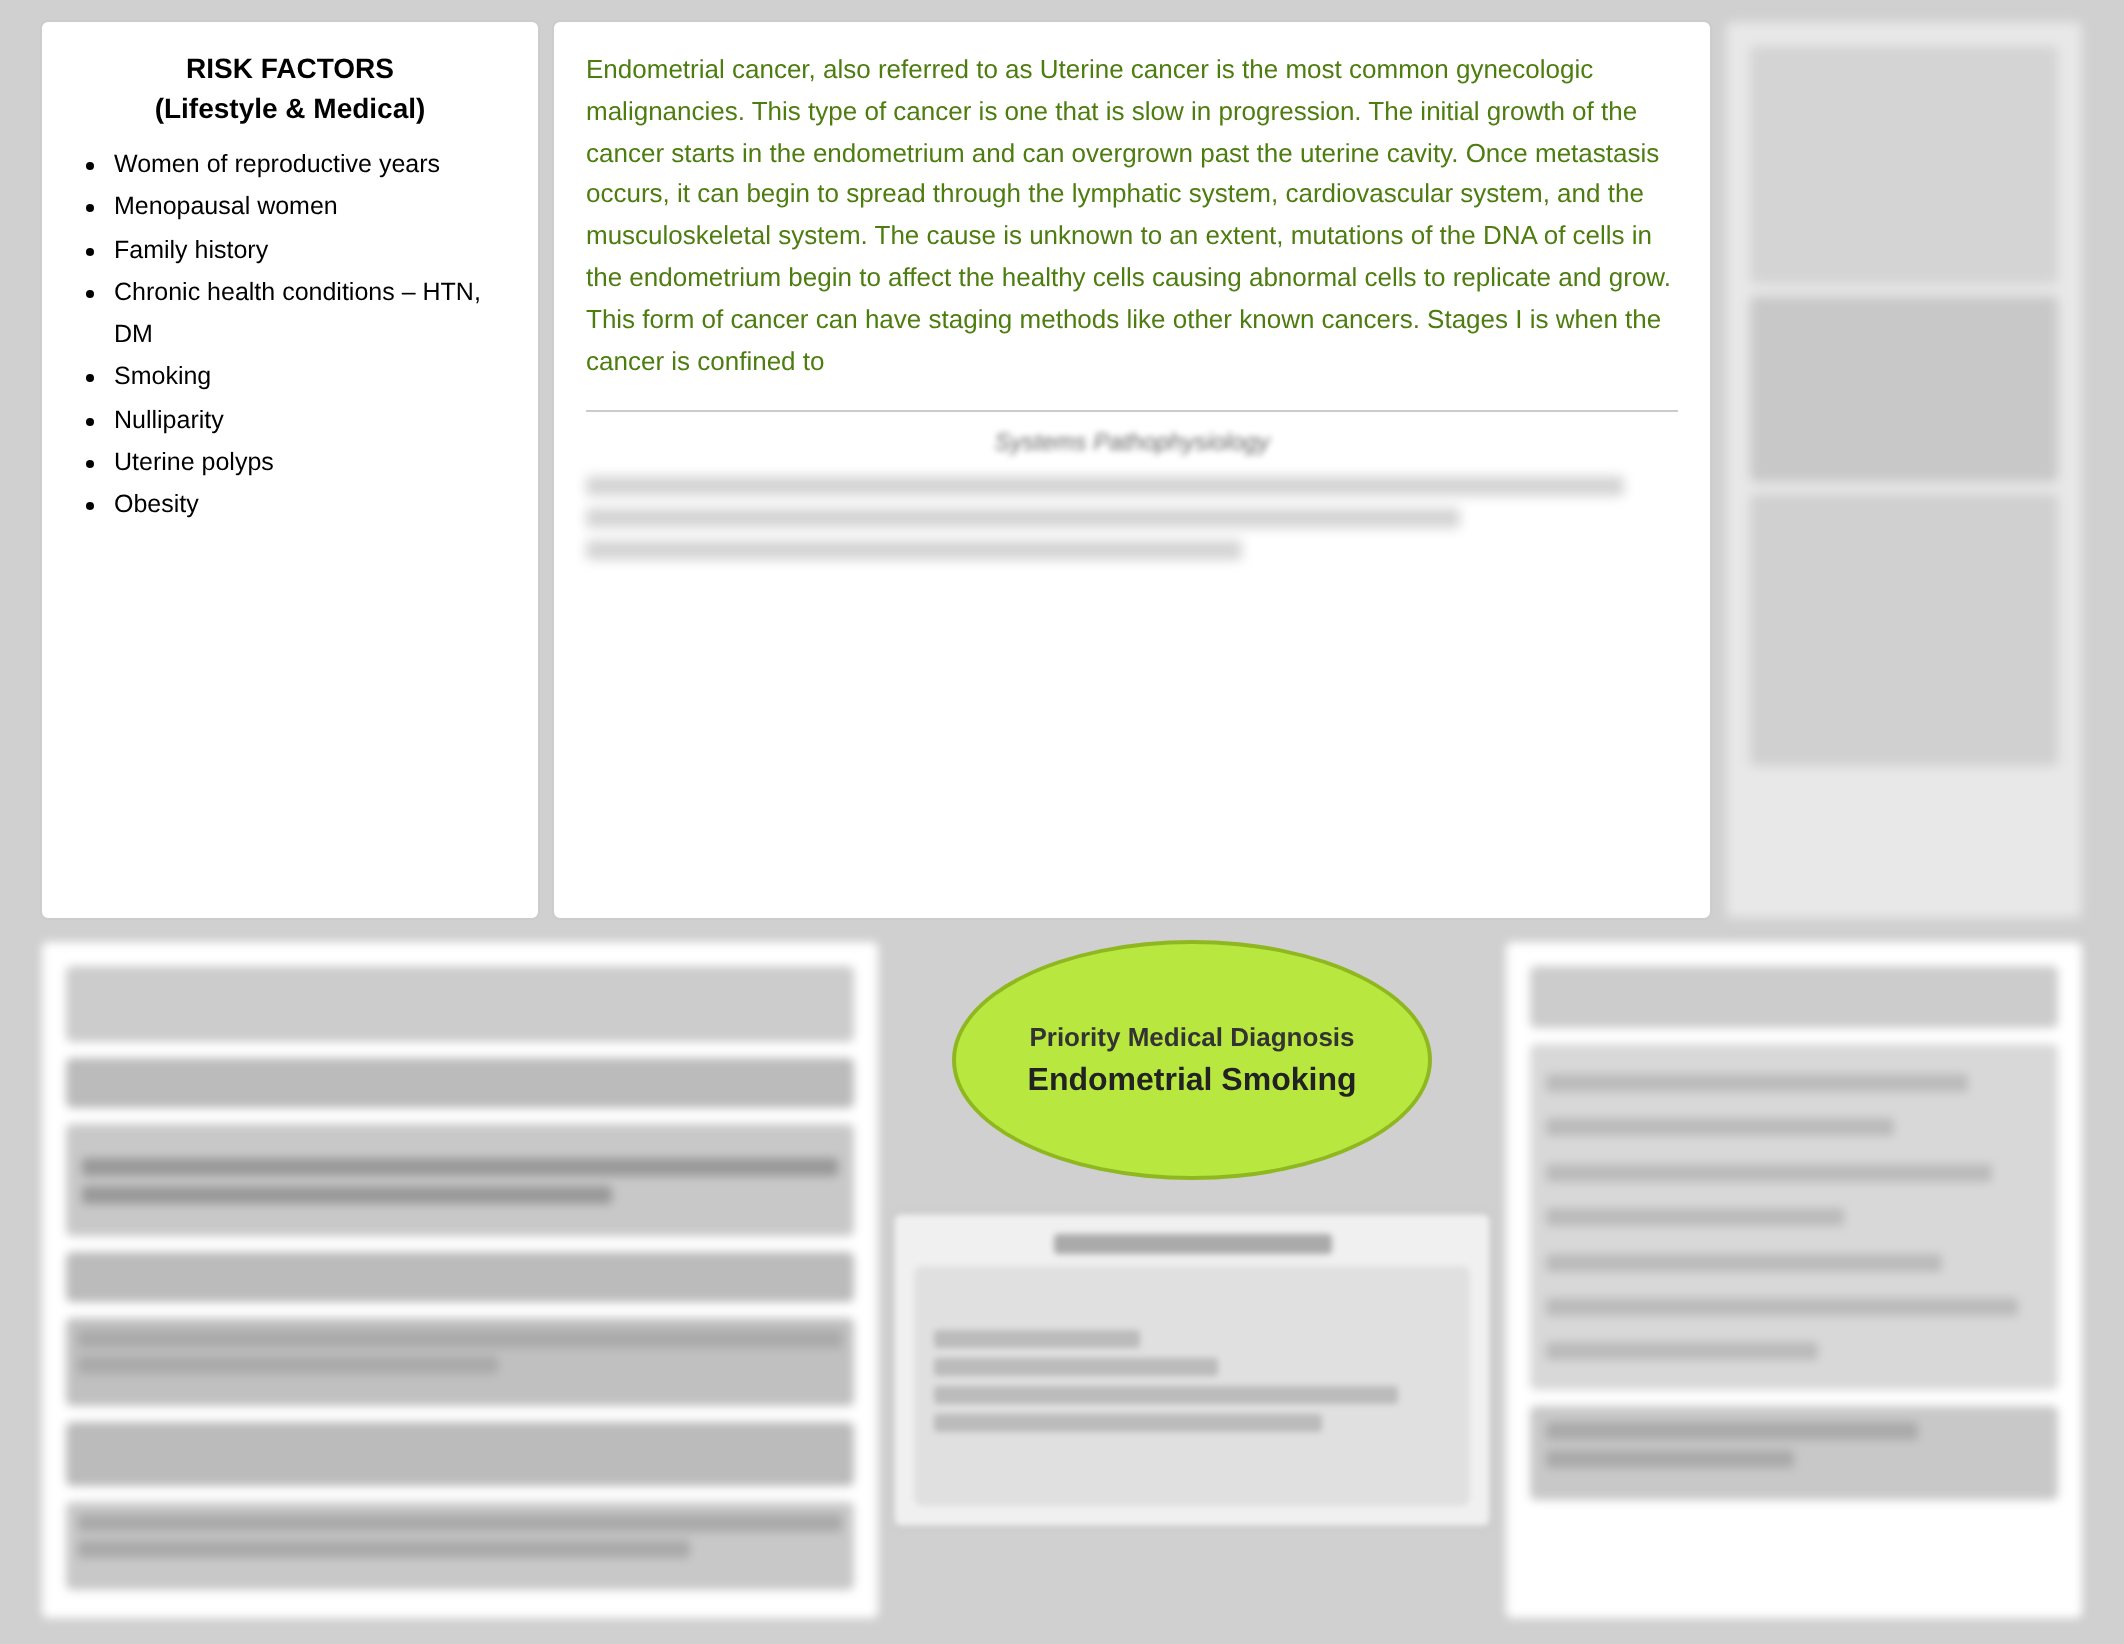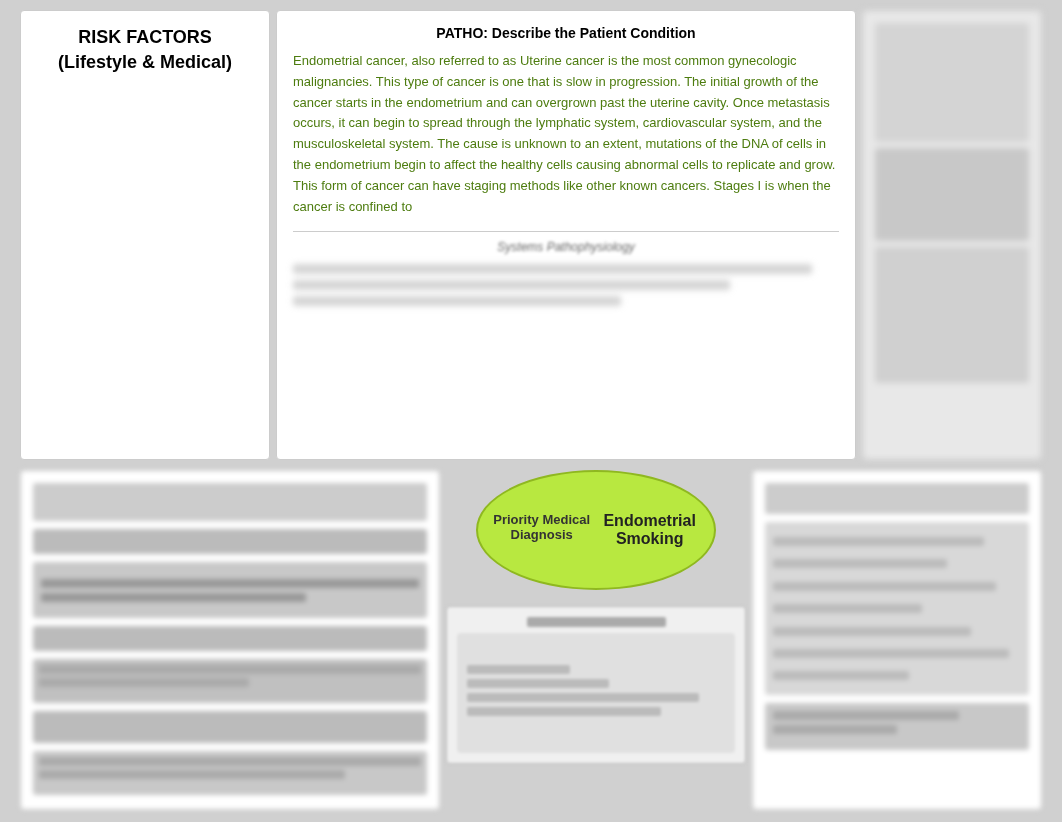--- a/index.html
+++ b/index.html
@@ -51,21 +51,21 @@
     }
 
     
     .risk-factors-panel {
       padding: 14px 16px;
     }
 
     .risk-factors-title {
       font-weight: bold;
       text-align: center;
-      font-size: 18px;
+      font-size: 14px;
       line-height: 1.4;
       margin-bottom: 8px;
     }
 
     .risk-factors-list {
       list-style: disc;
       padding-left: 20px;
       font-size: 12.5px;
       line-height: 1.7;
     }
@@ -93,21 +93,21 @@
       filter: blur(3px);
       background: #e8e8e8;
     }
 
     .oval-container {
       background: #b8e840;
       border-radius: 50%;
       width: 240px;
       height: 120px;
       display: flex;
-      flex-direction: row;
+      flex-direction: column;
       align-items: center;
       justify-content: center;
       text-align: center;
       padding: 10px;
       margin-bottom: 16px;
       border: 2px solid #8fb820;
     }
 
     .oval-title {
       font-weight: bold;
@@ -186,30 +186,39 @@
 
 <div class="main-container">
 
   <div class="top-row">
 
     <div class="panel risk-factors-panel">
       <div class="risk-factors-title">
         <span>RISK FACTORS</span><br>
         <span>(Lifestyle &amp; Medical)</span>
       </div>
+      <ul class="risk-factors-list">
+        <li>Women of reproductive years</li>
+        <li>Menopausal women</li>
+        <li>Family history</li>
+        <li>Chronic health conditions – HTN, DM</li>
+        <li>Smoking</li>
+        <li>Nulliparity</li>
+        <li>Uterine polyps</li>
+        <li>Obesity</li>
+      </ul>
 
       <div style="margin-top: 20px; filter: blur(3px);">
         <div class="left-sub"></div>
         <div class="left-sub"></div>
         <div class="left-sub" style="height:18%;"></div>
       </div>
     </div>
 
     <div class="panel patho-panel">
-      <div class="patho-title">PATHO:  Describe the Patient Condition</div>
       <p class="patho-text">Endometrial cancer, also referred to as Uterine cancer is the most common gynecologic malignancies. This type of cancer is one that is slow in progression. The initial growth of the cancer starts in the endometrium and can overgrown past the uterine cavity. Once metastasis occurs, it can begin to spread through the lymphatic system, cardiovascular system, and the musculoskeletal system. The cause is unknown to an extent, mutations of the DNA of cells in the endometrium begin to affect the healthy cells causing abnormal cells to replicate and grow. This form of cancer can have staging methods like other known cancers. Stages I is when the cancer is confined to</p>
 
       <div class="patho-bottom">
         <div class="patho-bottom-text">Systems Pathophysiology</div>
         <div style="margin-top:10px; filter: blur(3px);">
           <div class="blur-line long"></div>
           <div class="blur-line medium"></div>
           <div class="blur-line short"></div>
         </div>
       </div>

